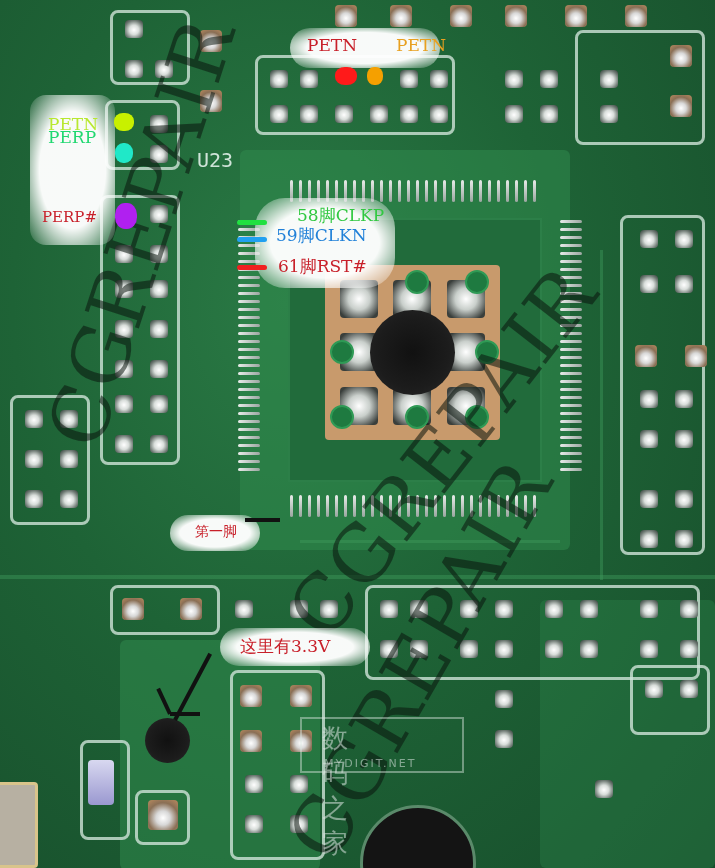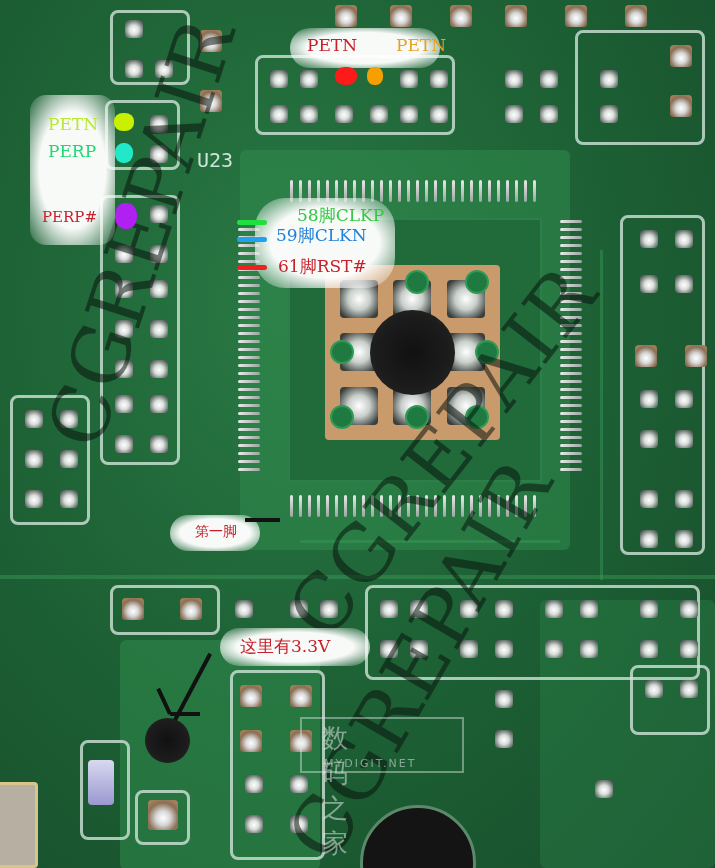--- a/index.html
+++ b/index.html
@@ -346,21 +346,21 @@
   </div>
 
   <div class="halo" style="left:290px;top:28px;width:150px;height:40px;"></div>
   <div class="label" style="left:307px;top:37px;color:#c8202a;">PETN</div>
   <div class="label" style="left:368px;top:37px;color:#e8a020;margin-left:28px;">PETN</div>
   <div class="dot" style="left:335px;top:67px;width:22px;height:18px;background:#ff1a1a;"></div>
   <div class="dot" style="left:367px;top:67px;width:16px;height:18px;background:#f5a000;"></div>
 
   <div class="halo" style="left:30px;top:95px;width:85px;height:150px;border-radius:16px;"></div>
   <div class="label" style="left:48px;top:116px;color:#b8e830;">PETN</div>
-  <div class="label" style="left:48px;top:143px;color:#20d870;">PERP</div>
+  <div class="label" style="left:48px;top:129px;color:#20d870;">PERP</div>
   <div class="label" style="left:42px;top:210px;color:#c8202a;font-size:15px;">PERP#</div>
   <div class="dot" style="left:114px;top:113px;width:20px;height:18px;background:#c8f000;"></div>
   <div class="dot" style="left:115px;top:143px;width:18px;height:20px;background:#20e8c8;"></div>
   <div class="dot" style="left:115px;top:203px;width:22px;height:26px;background:#b020f0;"></div>
 
   <div class="halo" style="left:255px;top:198px;width:140px;height:90px;"></div>
   <div class="label" style="left:276px;top:207px;color:#30c840;margin-left:21px;">58脚CLKP</div>
   <div class="label" style="left:276px;top:227px;color:#2080d8;">59脚CLKN</div>
   <div class="label" style="left:278px;top:258px;color:#c8202a;">61脚RST#</div>
   <div class="bar" style="left:237px;top:220px;width:30px;background:#20e040;"></div>

